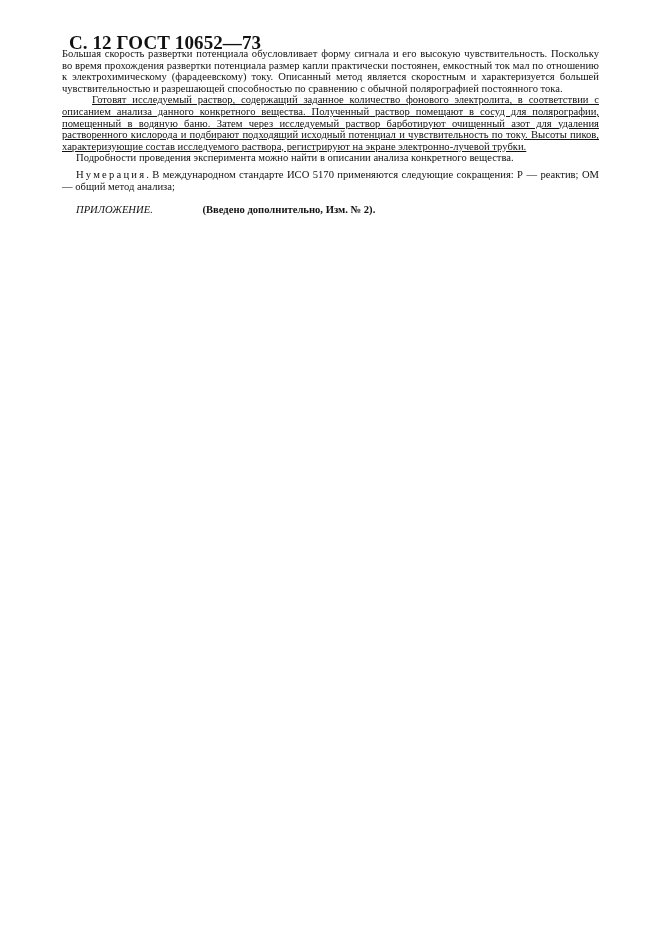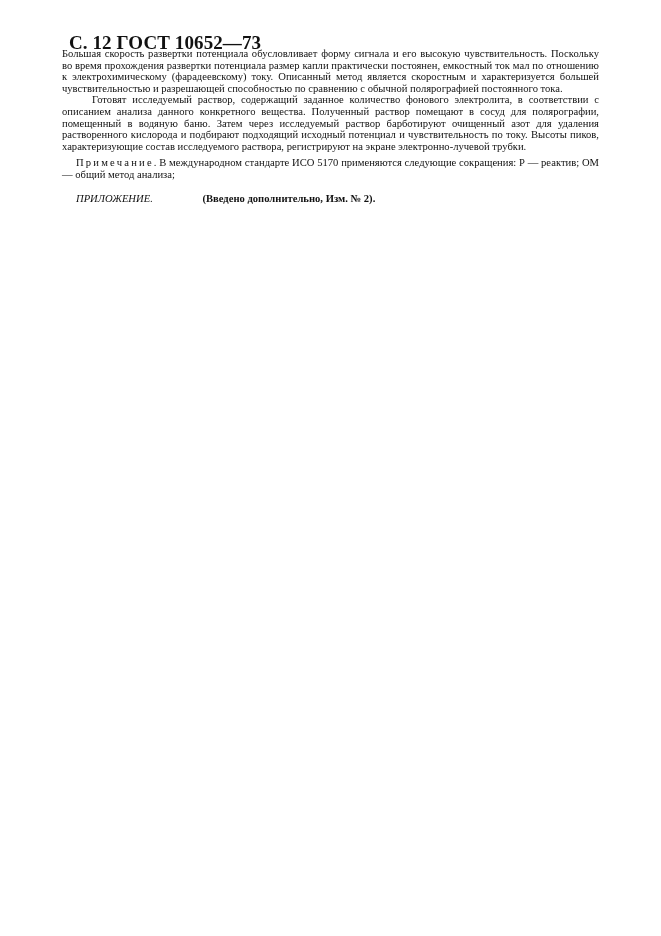--- a/index.html
+++ b/index.html
@@ -1,31 +1,32 @@
 <!DOCTYPE html>
 <html><head>
   <meta charset="utf-8">
   <style>
     html, body { margin: 0; padding: 0; background: #ffffff; }
     body { width: 661px; height: 936px; position: relative; overflow: hidden;
            font-family: "Liberation Serif", "DejaVu Serif", serif; color: #111; }
     .header { position: absolute; left: 69px; top: 32px; font-weight: bold; font-size: 19px; letter-spacing: 0.1px; }
     .body { position: absolute; left: 62px; top: 48px; width: 537px; font-size: 10.6px; line-height: 11.6px; }
     p { margin: 0; text-align: justify; }
-    .indent { text-indent: 30px; }
+    .indent { text-indent: 30px; text-decoration: underline; }
     .indent2 { text-indent: 14px; }
     .gap { margin-top: 5px; }
     .spaced { letter-spacing: 2.2px; }
     .app { margin-top: 12px; text-indent: 14px; }
     .app i { font-style: italic; }
     .app b { font-weight: bold; padding-left: 47px; }
   </style>
 </head>
 <body>
 
 <div class="header">С. 12 ГОСТ 10652—73</div>
 
 <div class="body">
   <p>Большая скорость развертки потенциала обусловливает форму сигнала и его высокую чувствительность. Поскольку во время прохождения развертки потенциала размер капли практически постоянен, емкостный ток мал по отношению к электрохимическому (фарадеевскому) току. Описанный метод является скоростным и характеризуется большей чувствительностью и разрешающей способностью по сравнению с обычной полярографией постоянного тока.</p>
   <p class="indent">Готовят исследуемый раствор, содержащий заданное количество фонового электролита, в соответствии с описанием анализа данного конкретного вещества. Полученный раствор помещают в сосуд для полярографии, помещенный в водяную баню. Затем через исследуемый раствор барботируют очищенный азот для удаления растворенного кислорода и подбирают подходящий исходный потенциал и чувствительность по току. Высоты пиков, характеризующие состав исследуемого раствора, регистрируют на экране электронно-лучевой трубки.</p>
-  <p class="indent2 gap"><span class="spaced">Примечание</span><span>. В международном стандарте ИСО 5170 применяются следующие сокращения: Р — реактив; ОМ — общий метод анализа;</span></p>
+  <p class="indent2">Подробности проведения эксперимента можно найти в описании анализа конкретного вещества.</p>
+  <p class="indent2 gap"><span class="spaced">Нумерация</span><span>. В международном стандарте ИСО 5170 применяются следующие сокращения: Р — реактив; ОМ — общий метод анализа;</span></p>
   <p class="app"><i>ПРИЛОЖЕНИЕ.</i> <b>(Введено дополнительно, Изм. № 2).</b></p>
 </div>
 
 </body></html>

